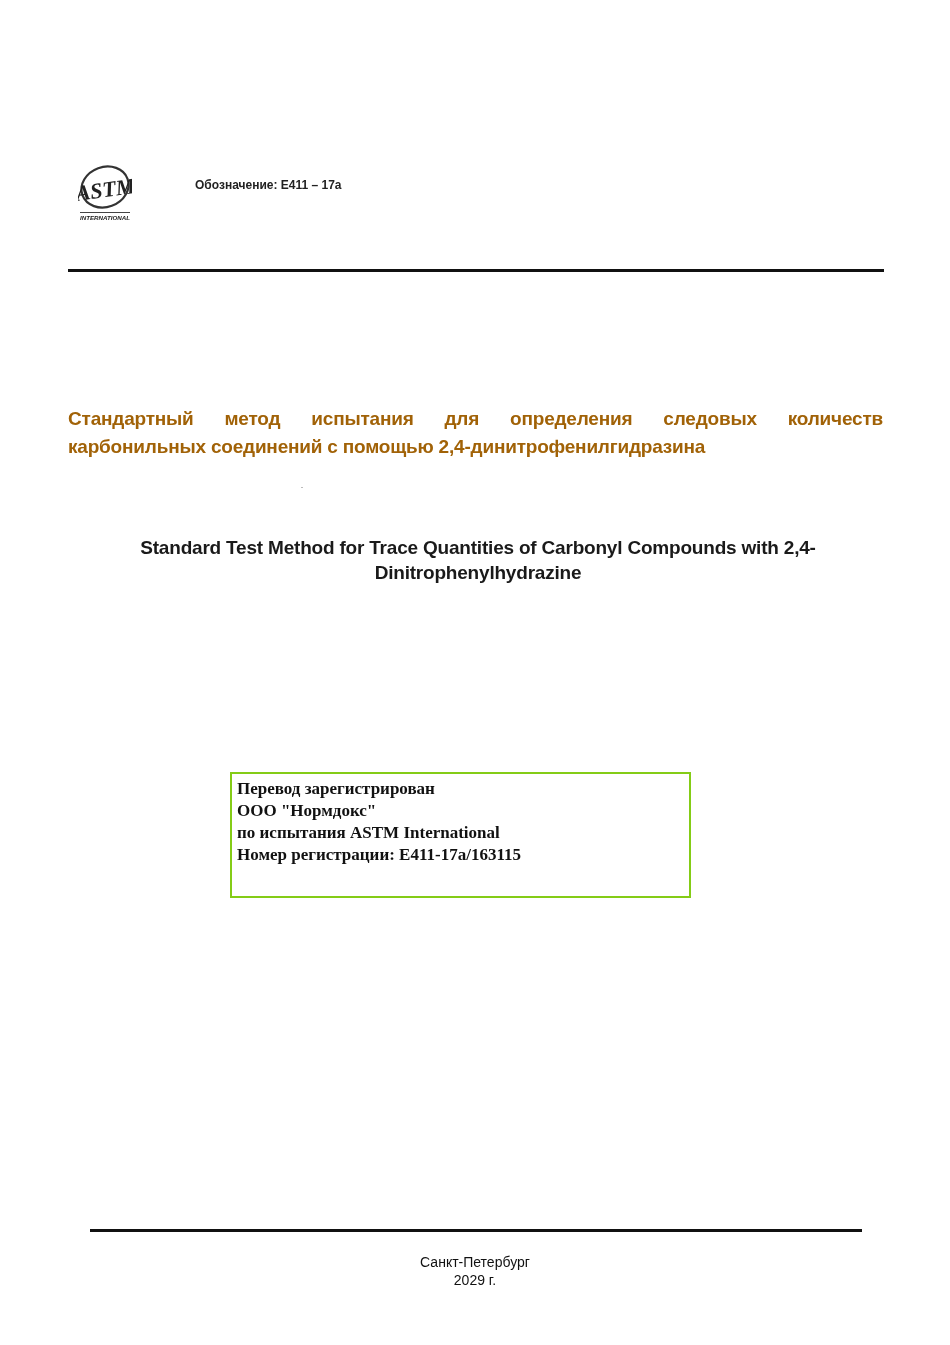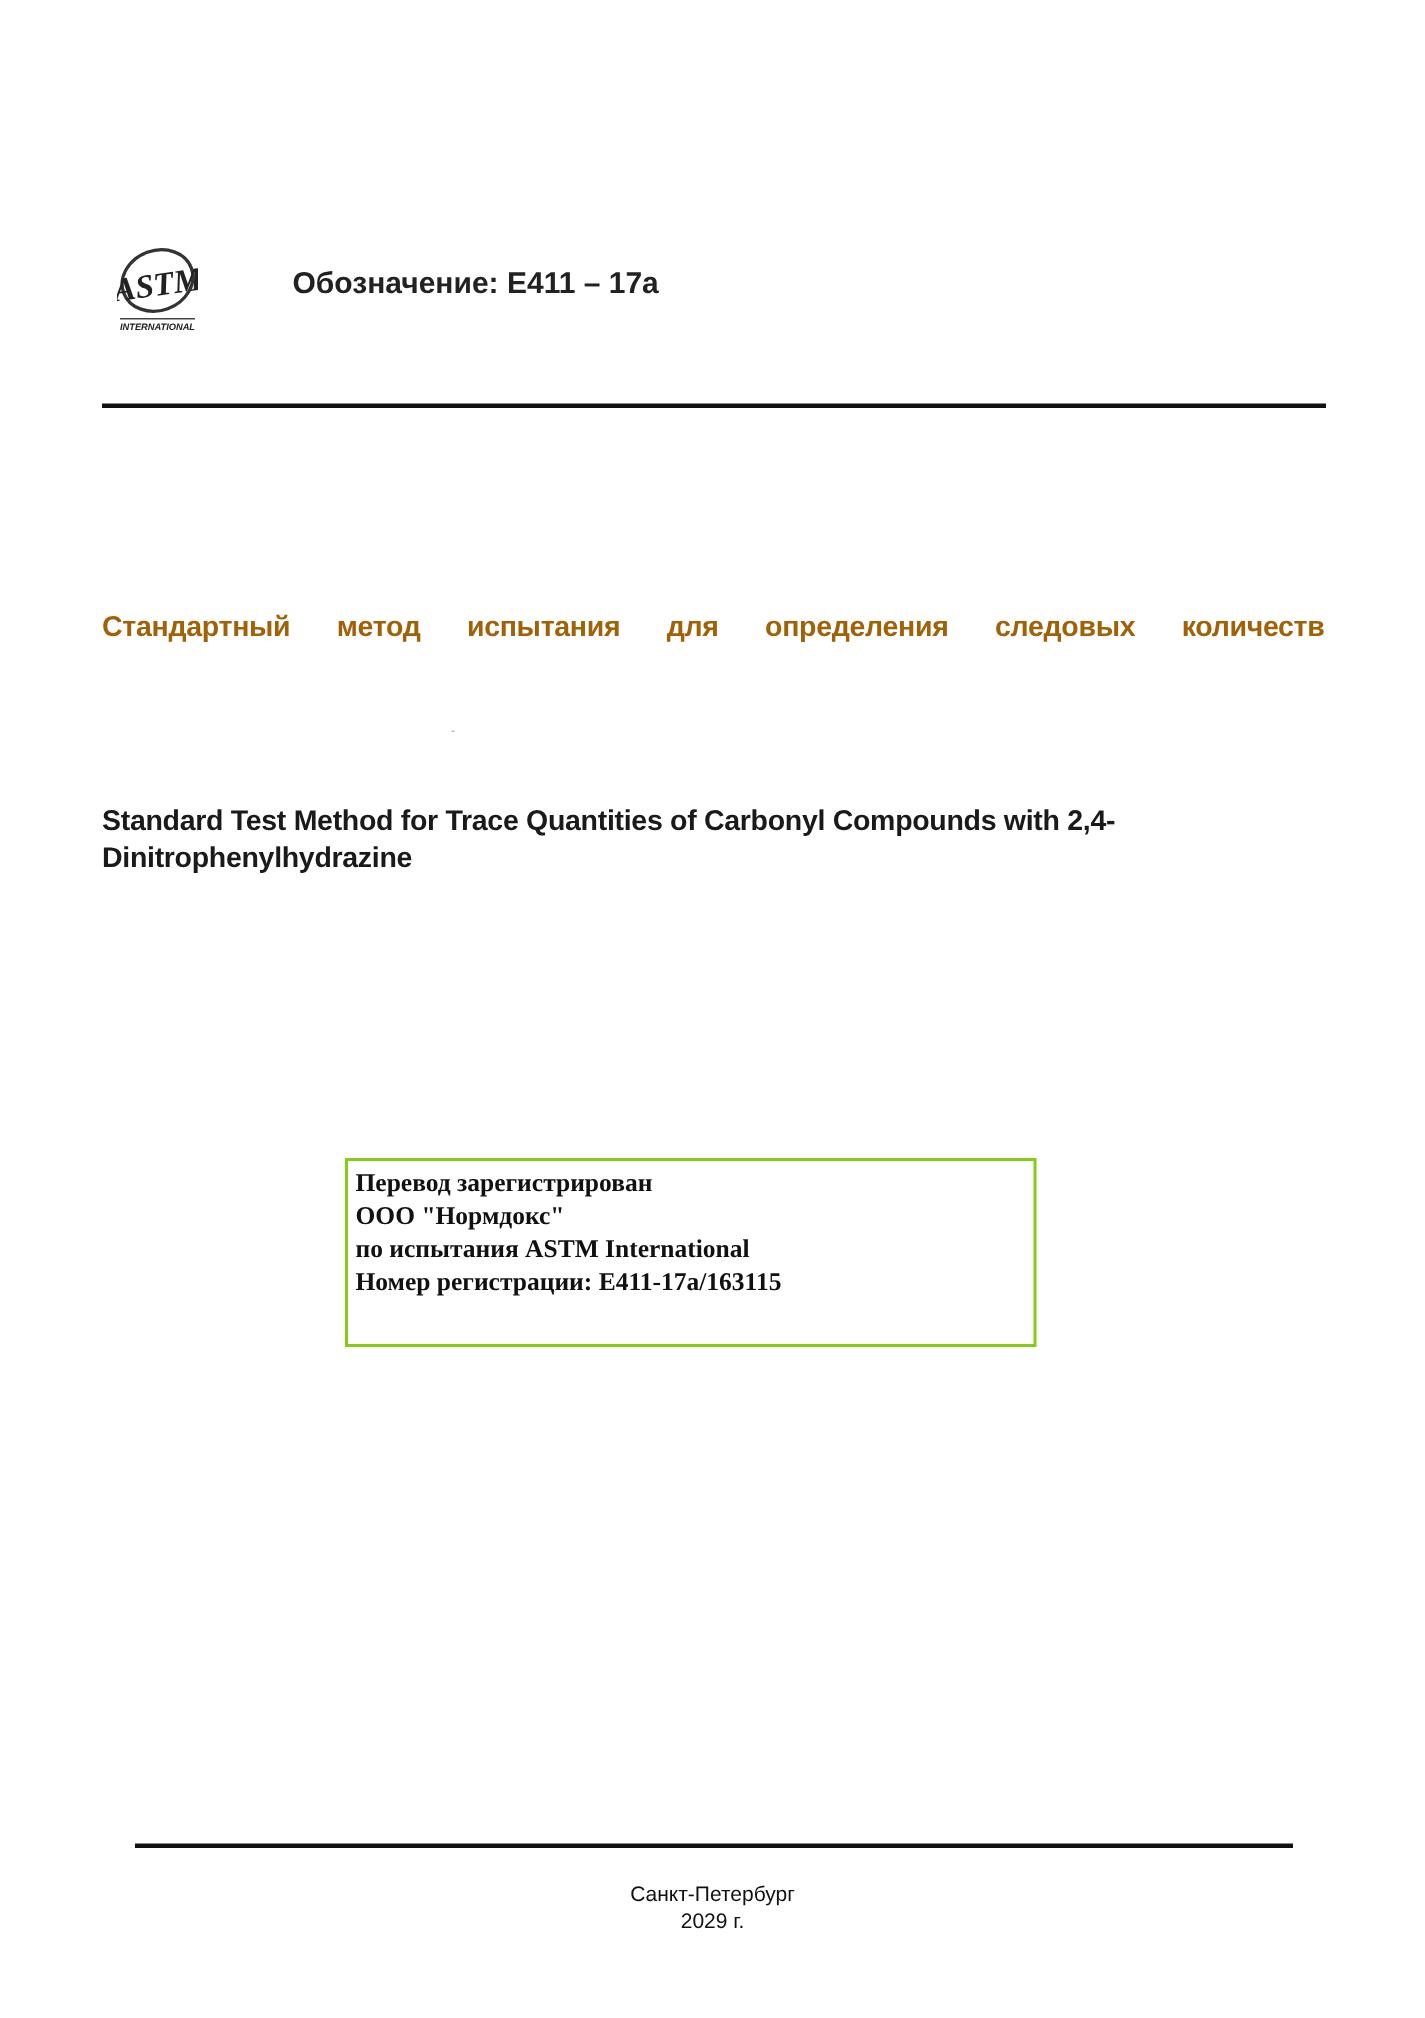--- a/index.html
+++ b/index.html
@@ -20,21 +20,21 @@
       top: 163px;
       width: 54px;
       height: 60px;
     }
     .designation {
       position: absolute;
       left: 195px;
       top: 178px;
       font-family: "Liberation Sans", sans-serif;
       font-weight: bold;
-      font-size: 20px;
+      font-size: 12px;
       color: #222;
     }
     .rule {
       position: absolute;
       height: 3px;
       background: #111;
     }
     .rule-top { left: 68px; width: 816px; top: 269px; }
     .rule-bottom { left: 90px; width: 772px; top: 1229px; }
 
@@ -56,20 +56,21 @@
       position: absolute;
       left: 68px;
       top: 535px;
       width: 820px;
       font-family: "Liberation Sans", sans-serif;
       font-weight: bold;
       font-size: 19px;
       line-height: 25px;
       color: #1a1a1a;
       letter-spacing: -0.2px;
+      text-align: center;
     }
     .reg-box {
       position: absolute;
       left: 230px;
       top: 772px;
       width: 452px;
       height: 118px;
       border: 2px solid #84cc16;
       padding: 4px 0 0 5px;
       box-sizing: content-box;
@@ -111,20 +112,21 @@
     <text x="27" y="57" text-anchor="middle" font-family="Liberation Sans, sans-serif" font-weight="bold" font-style="italic" font-size="6.2" fill="#222">INTERNATIONAL</text>
   </svg>
 </div>
 
 <div class="designation">Обозначение: E411 – 17a</div>
 
 <div class="rule rule-top"></div>
 
 <div class="title-ru">
   <div style="text-align:justify;text-align-last:justify;">Стандартный метод испытания для определения следовых количеств</div>
+  <div>карбонильных соединений с помощью 2,4-динитрофенилгидразина</div>
 </div>
 
 <div class="speck"></div>
 
 <div class="title-en">
   <div>Standard Test Method for Trace Quantities of Carbonyl Compounds with 2,4-</div>
   <div>Dinitrophenylhydrazine</div>
 </div>
 
 <div class="reg-box">

